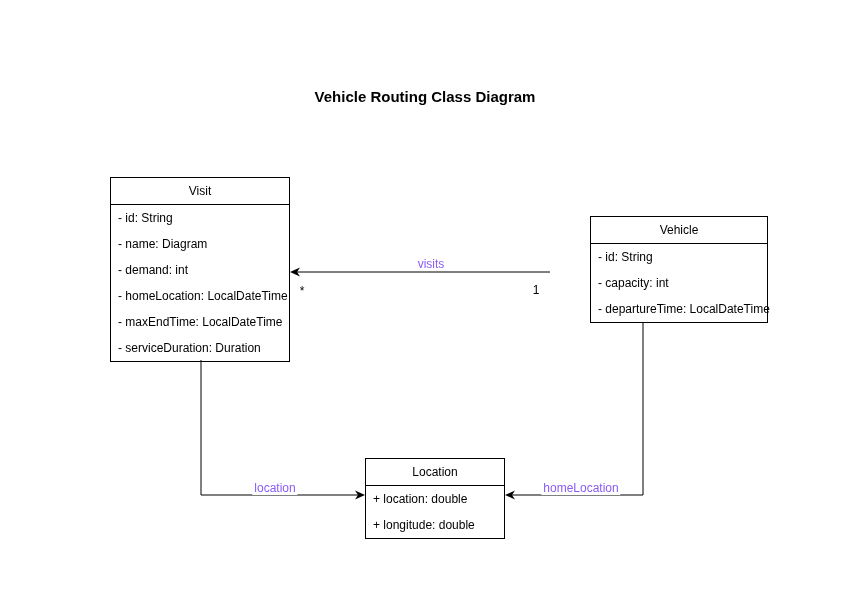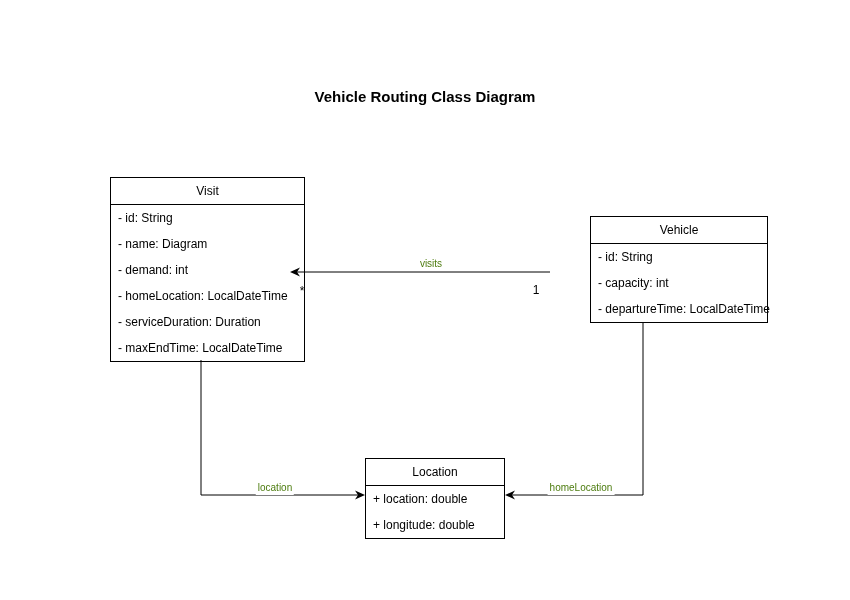--- a/index.html
+++ b/index.html
@@ -50,51 +50,51 @@
     position: absolute;
     left: 0;
     top: 0;
     pointer-events: none;
   }
   .edge-line { stroke: #000000; stroke-width: 1; fill: none; }
   .arrowhead { fill: #000000; stroke: none; }
   .edge-label {
     position: absolute;
     transform: translateX(-50%);
-    font-size: 10px;
+    font-size: 12px;
     line-height: 14px;
-    color: #4d7c0f;
+    color: #8b5cf6;
     background: #ffffff;
     padding: 0 2px;
     white-space: nowrap;
   }
   .mult-label {
     position: absolute;
     transform: translateX(-50%);
     font-size: 12px;
     line-height: 14px;
     color: #000000;
     white-space: nowrap;
   }
 </style>
 </head>
 <body>
 
 <div class="canvas">
 
   <div class="diagram-title">Vehicle Routing Class Diagram</div>
 
-  <div class="uml-class" style="left:110px; top:177px; width:195px;">
+  <div class="uml-class" style="left:110px; top:177px; width:180px;">
     <div class="cls-name">Visit</div>
     <div class="attr">- id: String</div>
     <div class="attr">- name: Diagram</div>
     <div class="attr">- demand: int</div>
     <div class="attr">- homeLocation: LocalDateTime</div>
+    <div class="attr">- maxEndTime: LocalDateTime</div>
     <div class="attr">- serviceDuration: Duration</div>
-    <div class="attr">- maxEndTime: LocalDateTime</div>
   </div>
 
   <div class="uml-class" style="left:550px; top:216px; width:178px;margin-left:40px;">
     <div class="cls-name">Vehicle</div>
     <div class="attr">- id: String</div>
     <div class="attr">- capacity: int</div>
     <div class="attr">- departureTime: LocalDateTime</div>
   </div>
 
   <div class="uml-class" style="left:365px; top:458px; width:140px;">

